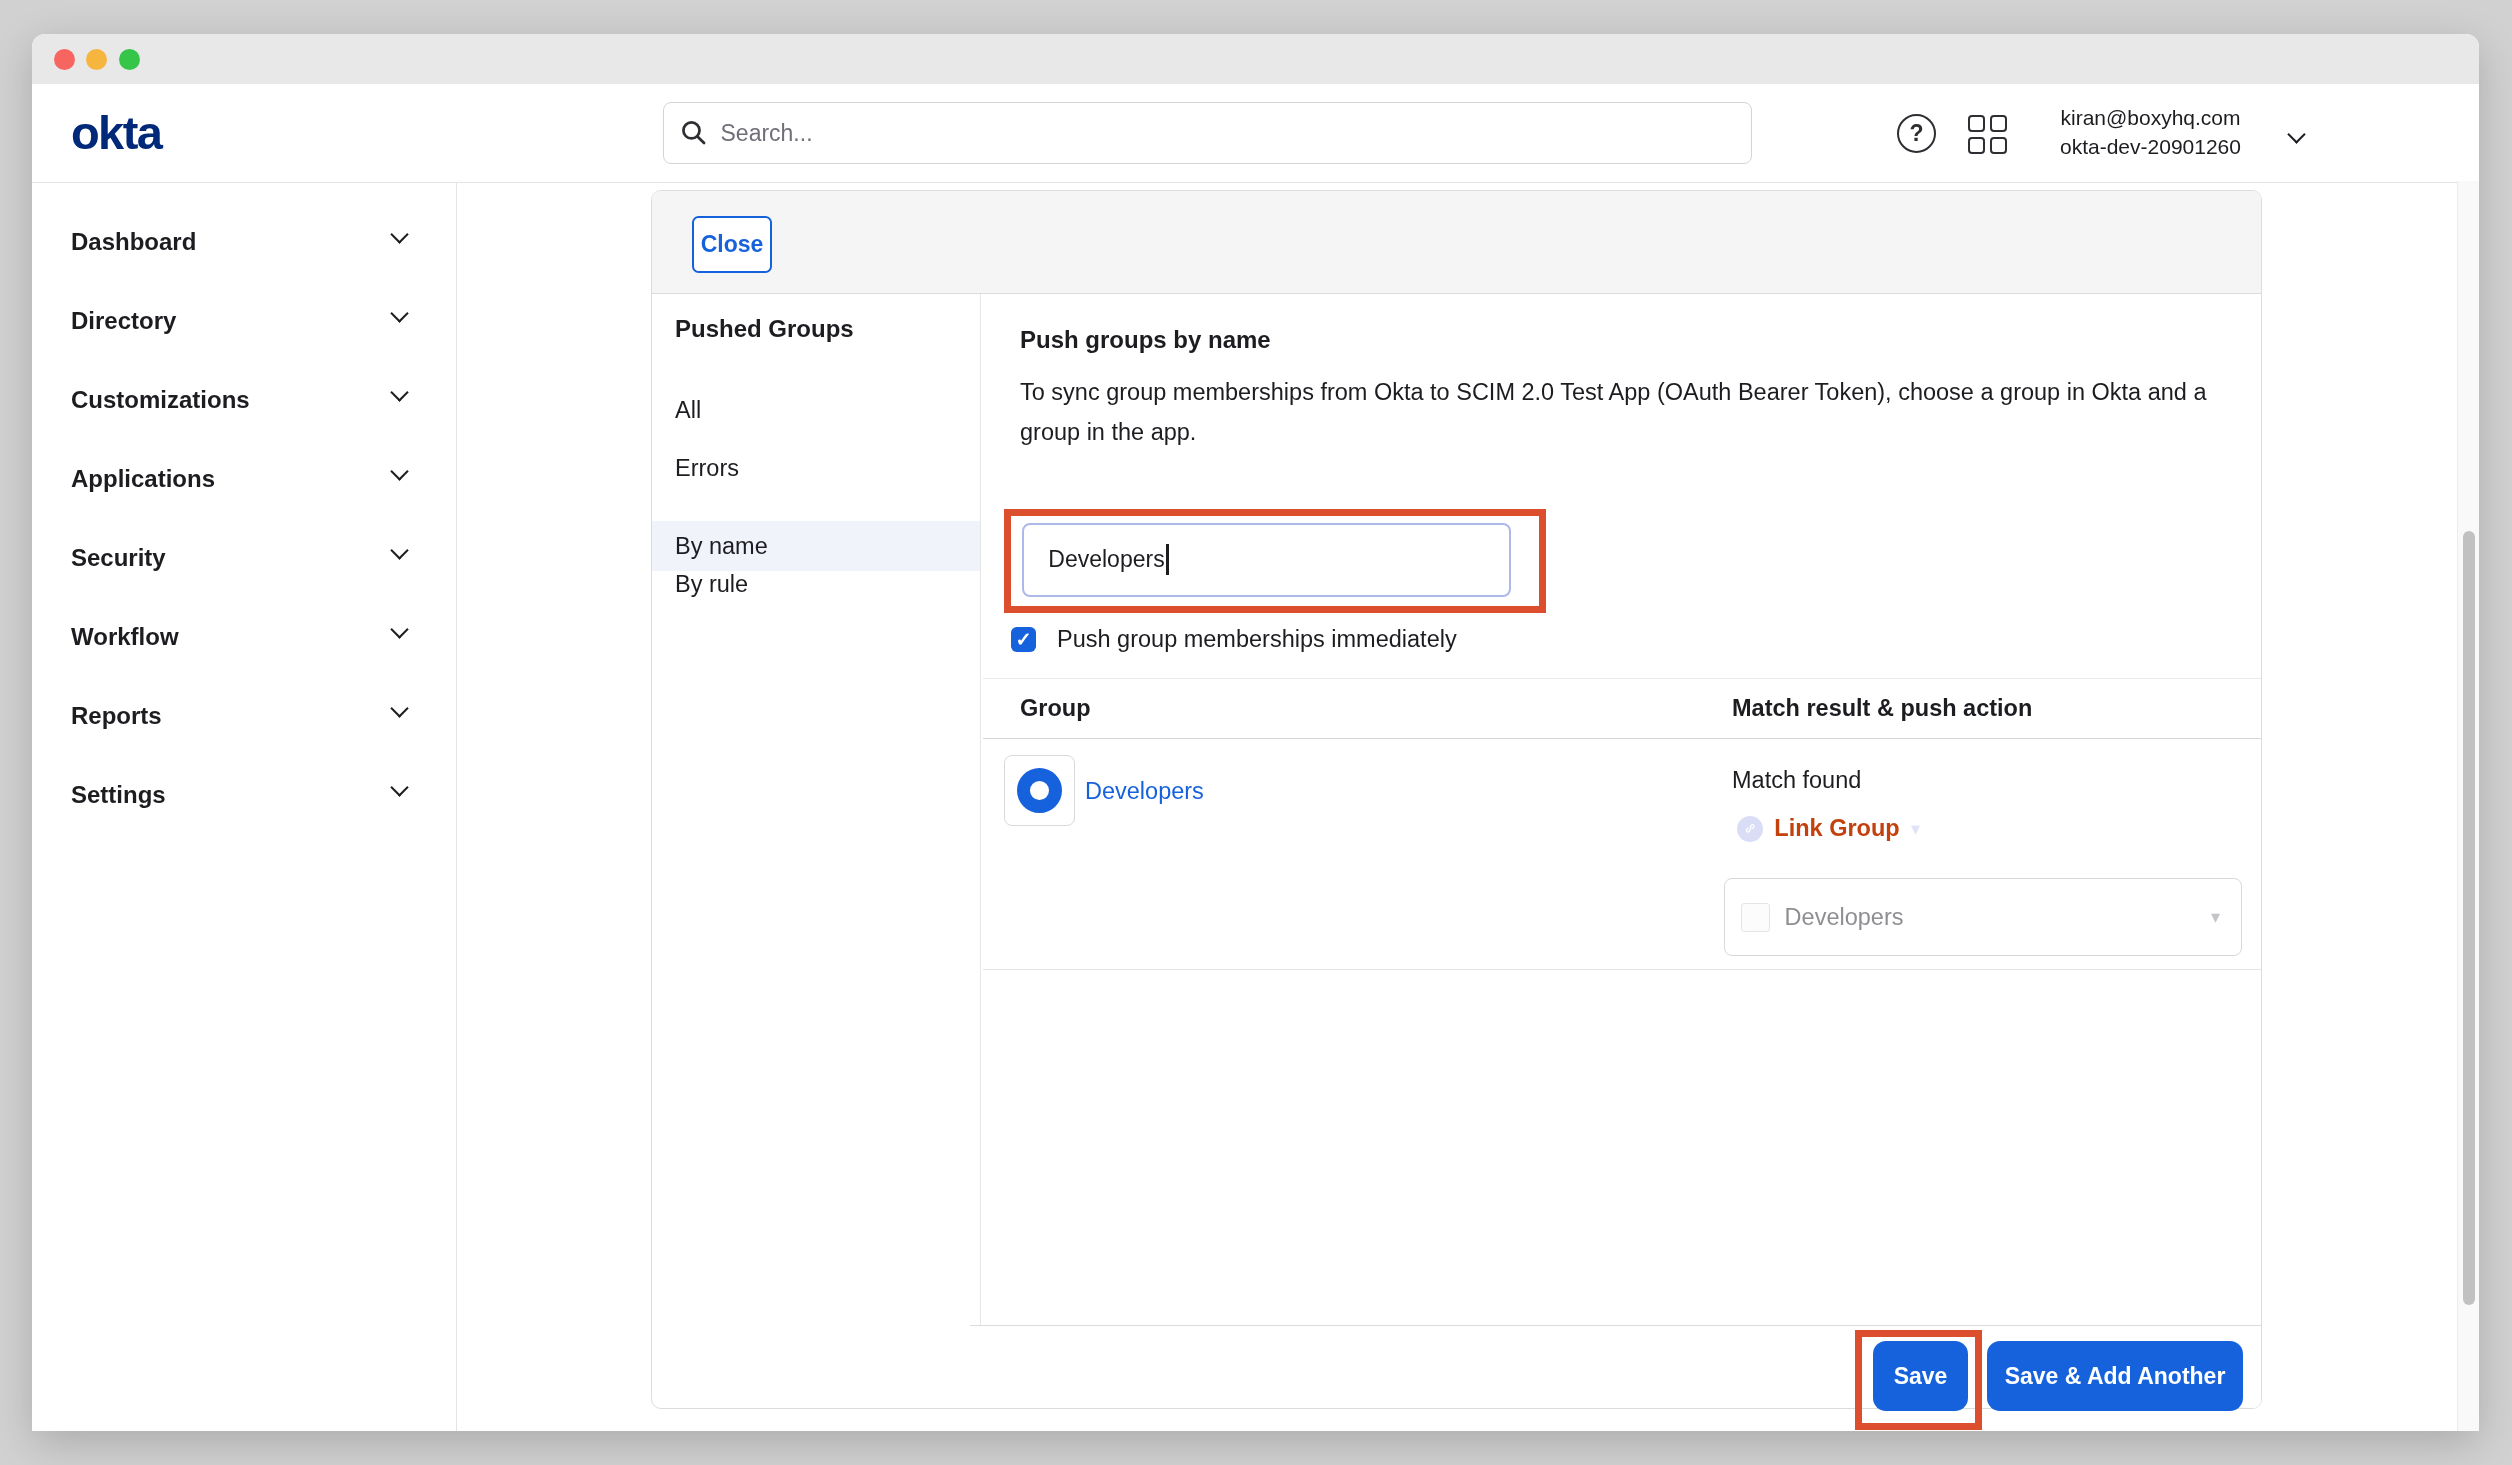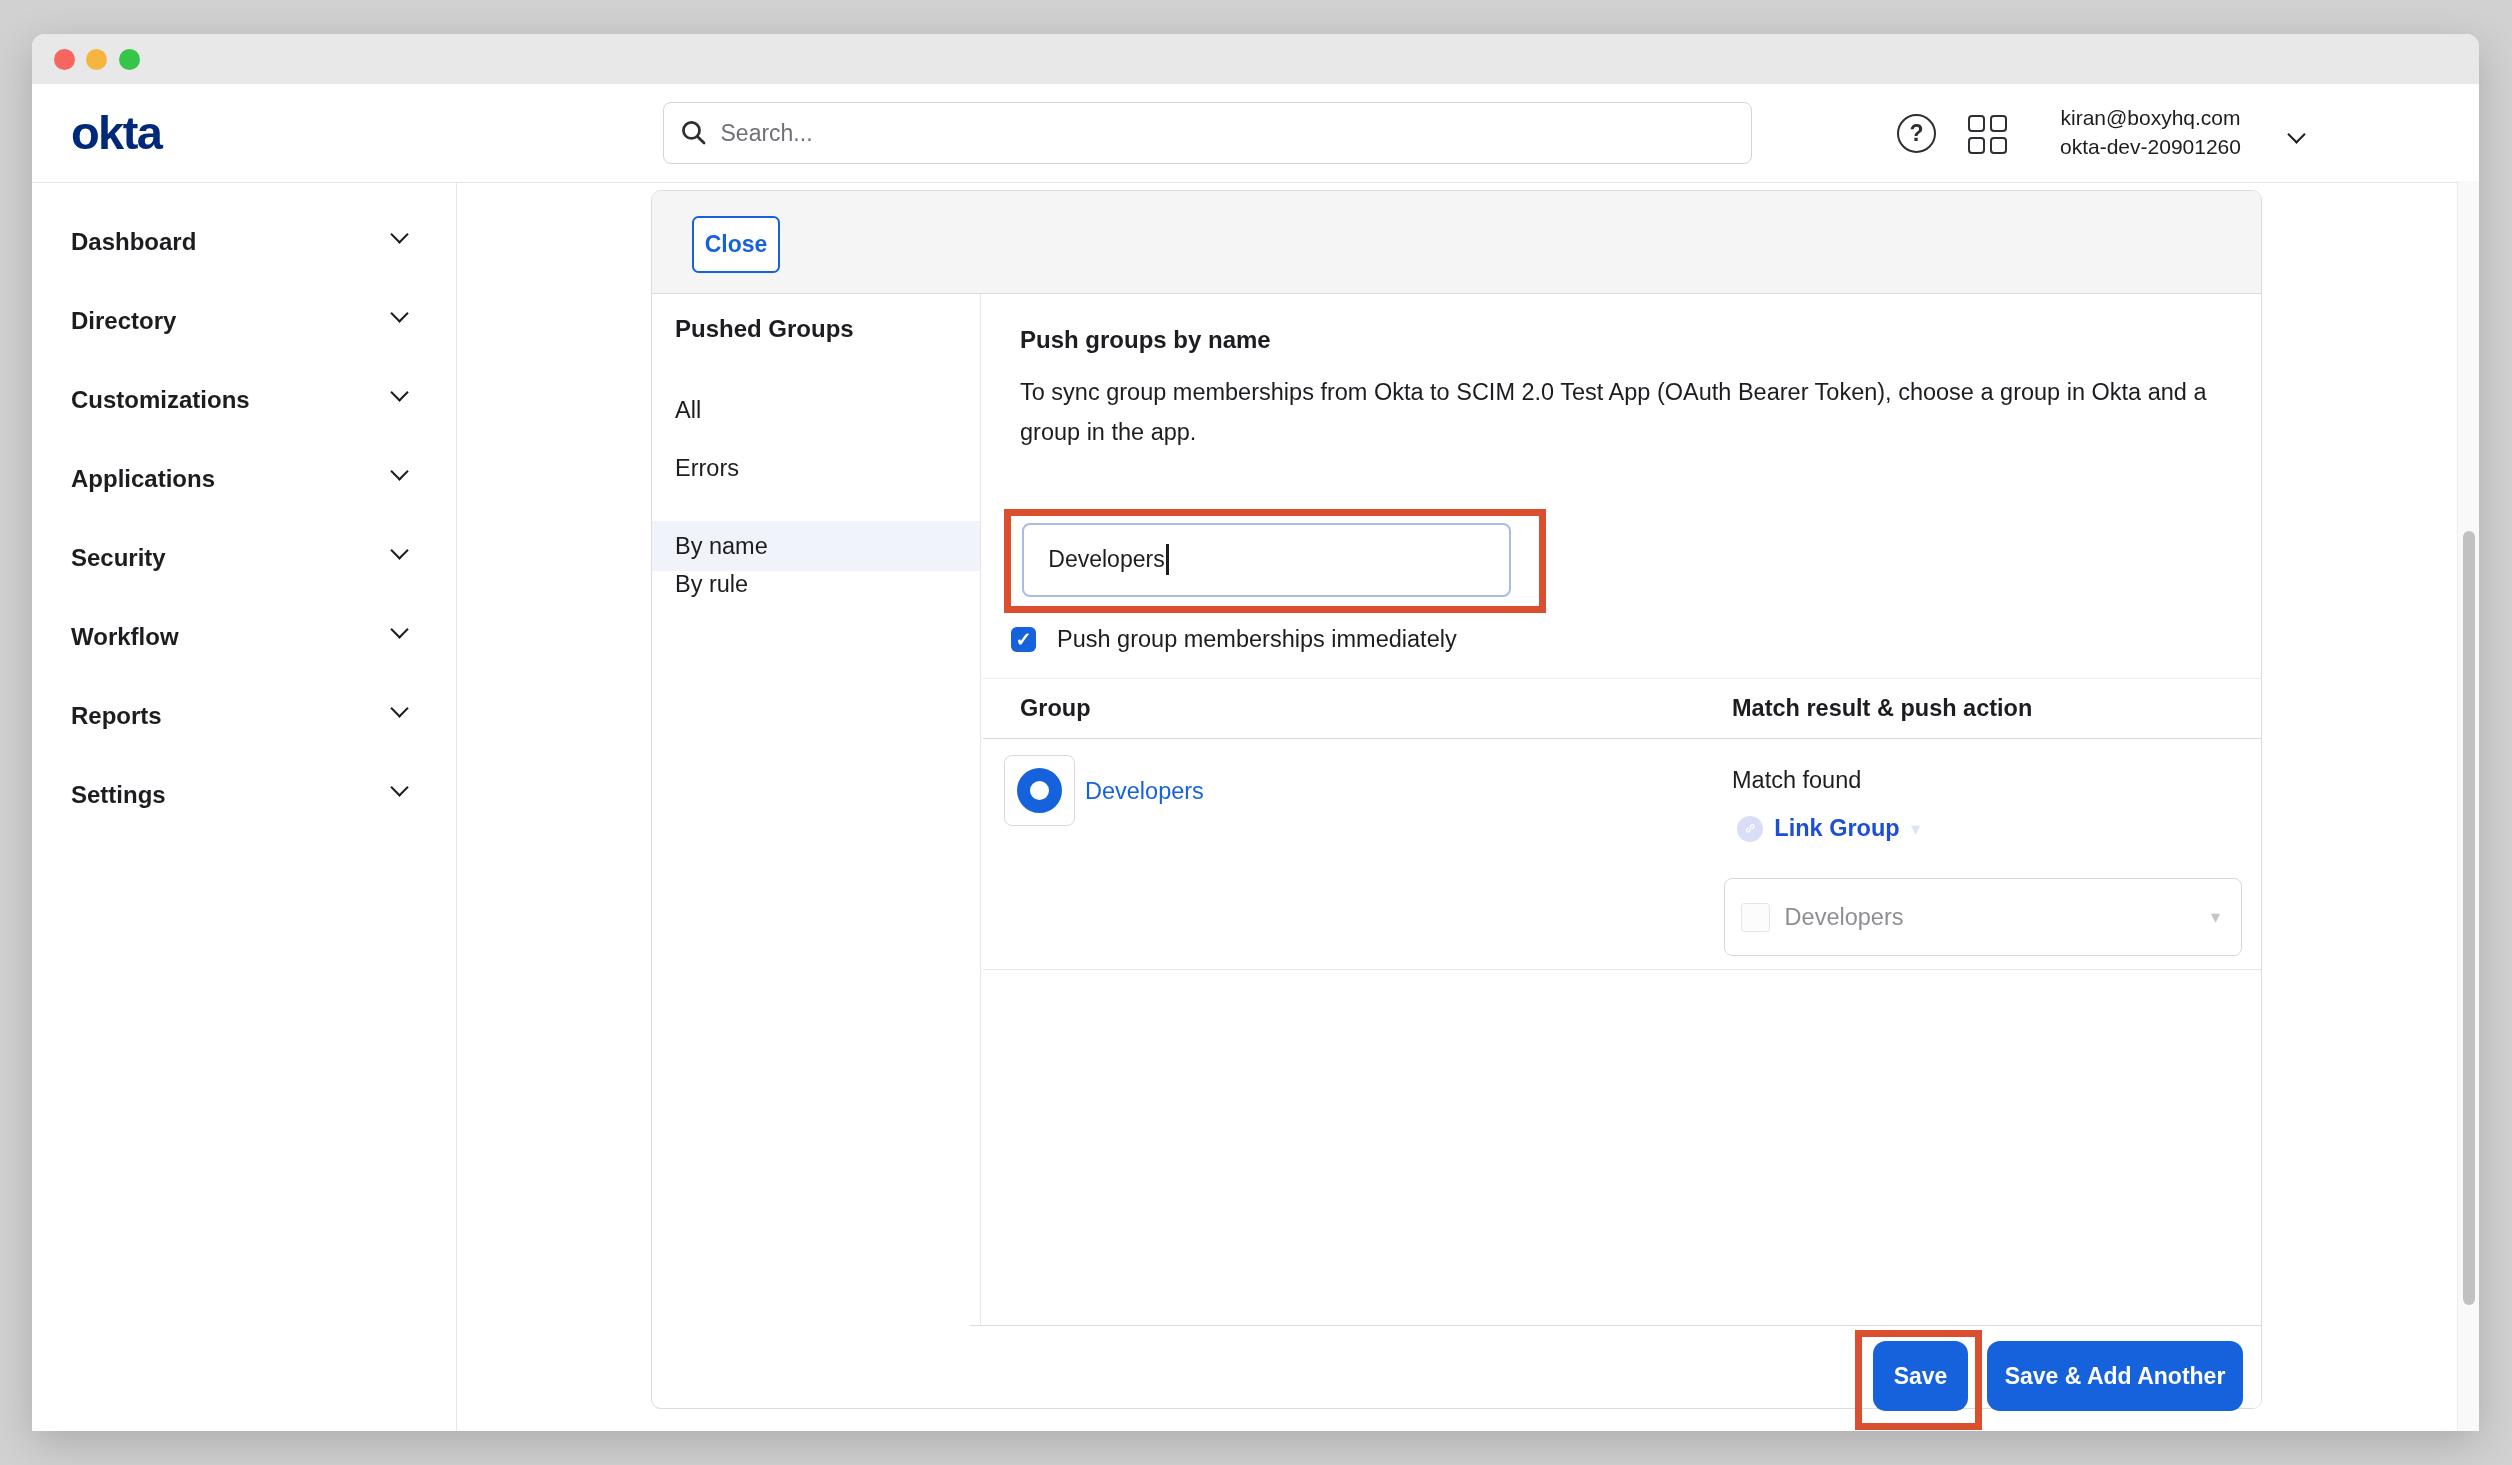--- a/index.html
+++ b/index.html
@@ -41,21 +41,21 @@
              border-right:1.6px solid #e4e4e4; background:#fff; padding-top:45px; }
   .side-item { height:79px; display:flex; justify-content:space-between;
                padding:0 50px 0 39px; cursor:pointer; }
   .side-item .lbl { font-size:24px; font-weight:700; color:#1d1d21; }
 
   
   .panel { position:absolute; left:619px; top:156px; width:1611px; height:1219px;
            background:#fff; border:1.6px solid #dcdcdc; border-radius:9.7px; }
   .panel-header { position:absolute; left:0; top:0; right:0; height:103px; background:#f5f5f5;
                   border-bottom:1.6px solid #dcdcdc; border-radius:8px 8px 0 0; }
-  .close-btn { position:absolute; left:40px; top:25px; width:88px; height:57px; background:#fff;
+  .close-btn { position:absolute; left:40px; top:25px; width:80px; height:57px; background:#fff;
                border:2.4px solid #1662dd; border-radius:6.5px; color:#1662dd; font-size:23px;
                font-weight:700; display:flex; align-items:center; justify-content:center; cursor:pointer; }
 
   .subnav { position:absolute; left:0; top:103px; width:329px; height:1033px;
             border-right:1.6px solid #e6e6e6; }
   .subnav-title { position:absolute; left:23px; top:21px; font-size:24px; font-weight:700; }
   .subnav-item { position:absolute; left:0; right:0; height:50px; display:flex; align-items:center;
                  padding-left:23px; font-size:23.5px; cursor:pointer; }
   .subnav-item.selected { background:#f1f3fb;margin-top:20px; }
 
@@ -83,21 +83,21 @@
                 border:1.6px solid #d9d9d9; border-radius:8px; background:#fff;
                 display:flex; align-items:center; justify-content:center; }
   .donut { width:45px; height:45px; border:13.8px solid #1662dd; border-radius:50%; }
   .group-link { position:absolute; left:102px; top:484px; font-size:23.5px; color:#1662dd; cursor:pointer; }
   .match-found { position:absolute; left:749px; top:473px; font-size:23.5px; }
 
   .link-group { position:absolute; left:754px; top:521px; display:flex; align-items:center;
                 gap:11.3px; cursor:default; }
   .lg-icon { width:26px; height:26px; border-radius:50%; background:#d9def6; display:flex;
              align-items:center; justify-content:center; }
-  .lg-text { font-size:23.5px; font-weight:700; color:#1d4ed8; }
+  .lg-text { font-size:23.5px; font-weight:700; color:#c2410c; }
   .lg-caret { font-size:18px; color:#dee3f7; }
 
   .app-select { position:absolute; left:741px; top:584px; width:518px; height:78px;
                 border:1.6px solid #d8d8d8; border-radius:8px; display:flex; align-items:center;
                 padding:0 21px 0 16px; cursor:pointer; background:#fff; }
   .sel-sq { width:29px; height:29px; border:1.6px solid #e4e4e4; border-radius:3.2px; background:#fcfcfc; }
   .sel-text { margin-left:14.6px; font-size:23.5px; color:#8e8e93; flex:1; }
   .sel-caret { font-size:18px; color:#c4c4c8; }
 
   .panel-footer { position:absolute; left:318px; right:0; bottom:0; height:83px;

